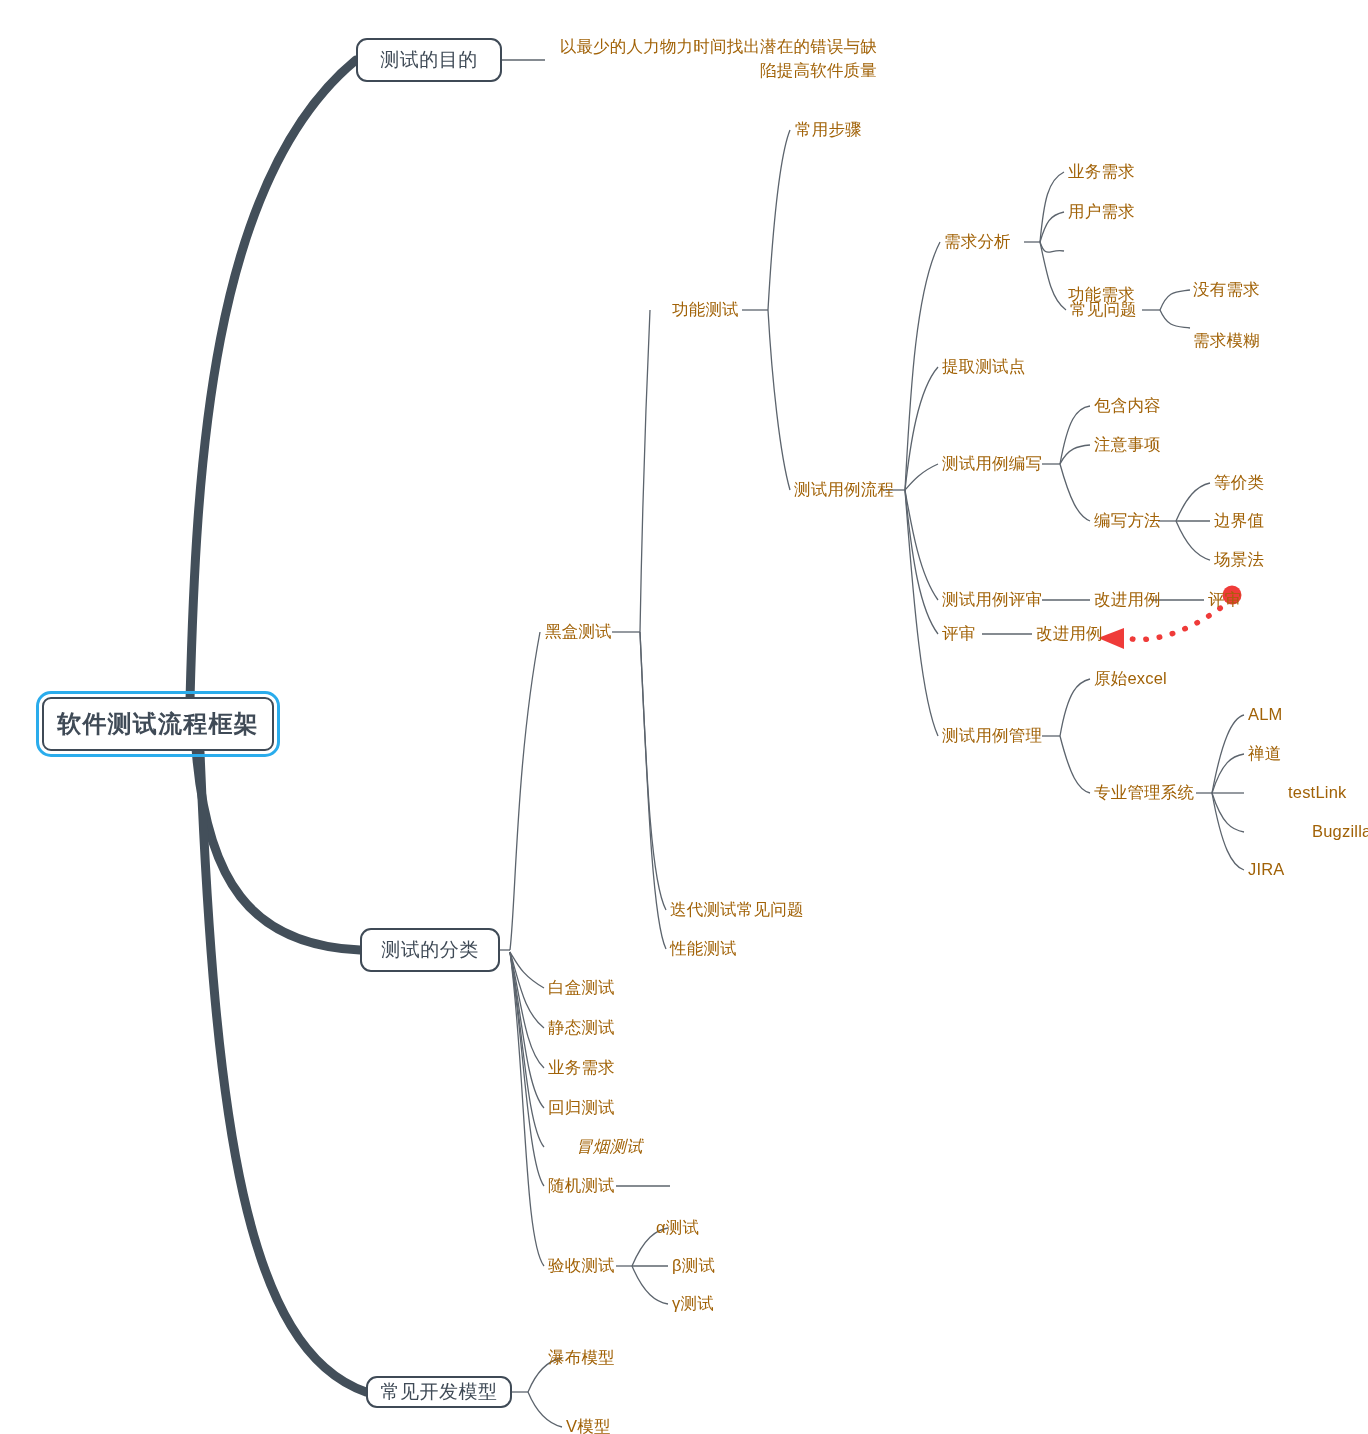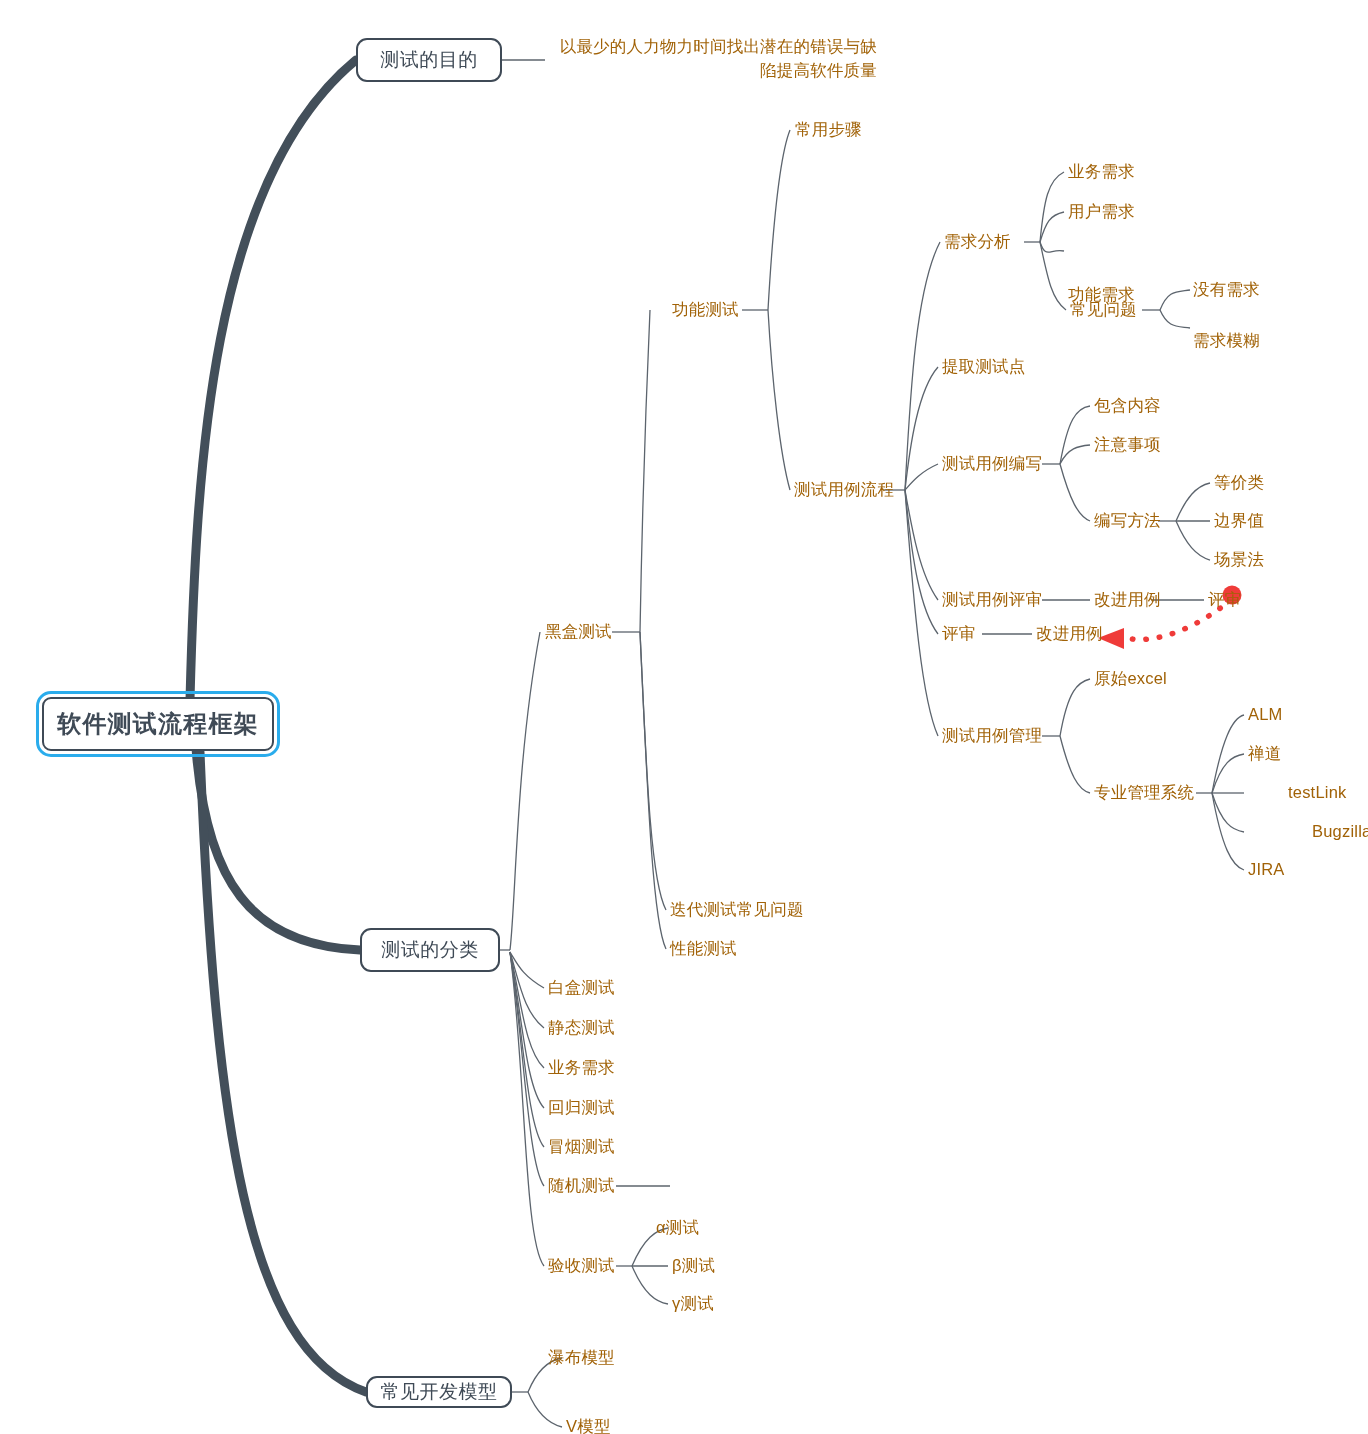--- a/index.html
+++ b/index.html
@@ -218,21 +218,21 @@
 <div class="node" style="left:1248px; top:870px;">JIRA</div>
 
 <div class="node" style="left:545px; top:632px;">黑盒测试</div>
 <div class="node" style="left:670px; top:910px;">迭代测试常见问题</div>
 <div class="node" style="left:670px; top:949px;">性能测试</div>
 
 <div class="node" style="left:548px; top:988px;">白盒测试</div>
 <div class="node" style="left:548px; top:1028px;">静态测试</div>
 <div class="node" style="left:548px; top:1068px;">业务需求</div>
 <div class="node" style="left:548px; top:1108px;">回归测试</div>
-<div class="node" style="left:548px; top:1147px;">冒烟测试</div>
+<div class="node" style="left:576px; top:1147px;font-style:italic;">冒烟测试</div>
 <div class="node" style="left:548px; top:1186px;">随机测试</div>
 <div class="node" style="left:548px; top:1266px;">验收测试</div>
 
 <div class="node" style="left:656px; top:1228px;">α测试</div>
 <div class="node" style="left:672px; top:1266px;">β测试</div>
 <div class="node" style="left:672px; top:1304px;">γ测试</div>
 
 <div class="node" style="left:548px; top:1358px;">瀑布模型</div>
 <div class="node" style="left:566px; top:1427px;">V模型</div>
 

